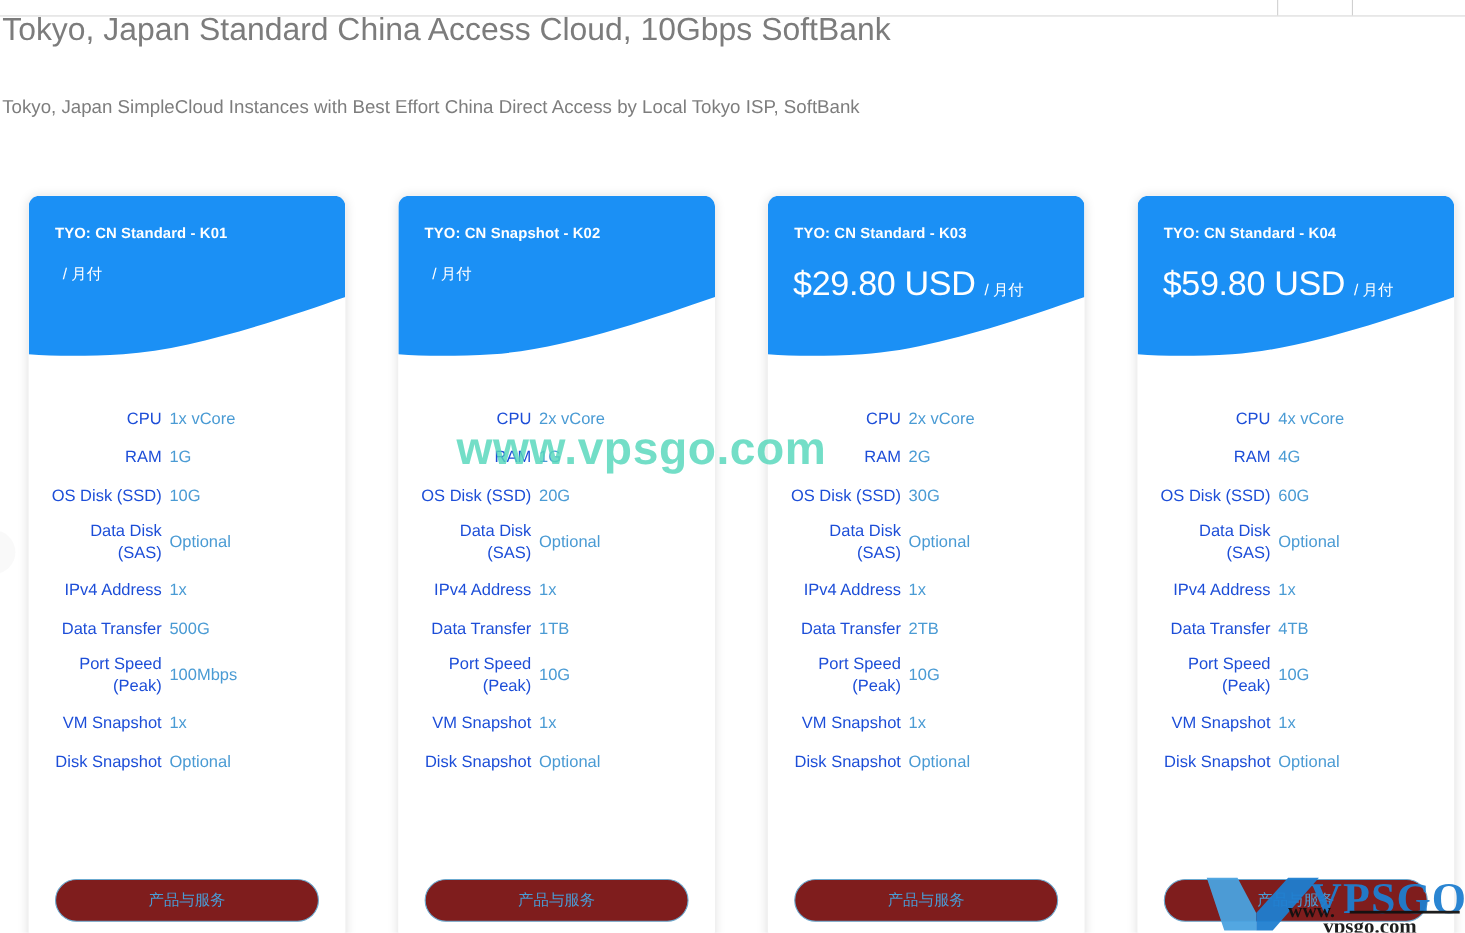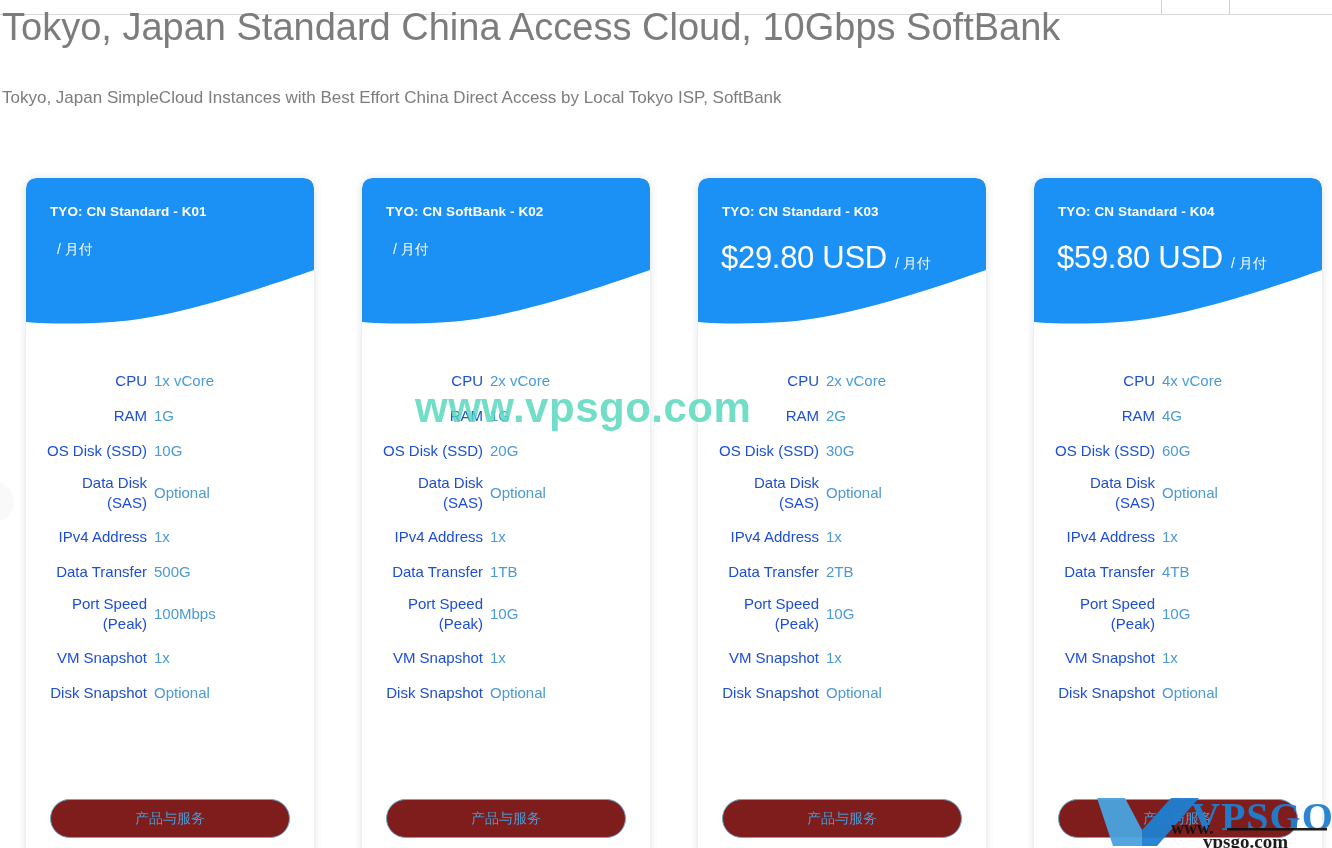--- a/index.html
+++ b/index.html
@@ -38,21 +38,21 @@
     background: #d0d0d0;
   }
   .top-strip .vrule.v1 { left: 1161px; }
   .top-strip .vrule.v2 { left: 1229px; }
 
   
   .page-title {
     position: absolute;
     left: 2px;
     top: 10px;
-    font-size: 38px;
+    font-size: 29px;
     line-height: 34px;
     color: #7c7c7c;
     font-weight: 400;
     white-space: nowrap;
   }
   .page-subtitle {
     position: absolute;
     left: 2px;
     top: 87px;
     font-size: 17px;
@@ -296,21 +296,21 @@
           <div class="spec-value">Optional</div>
         </div>
       </div>
       <button class="card-cta">产品与服务</button>
     </div>
     <div class="card c1">
       <div class="card-header">
         <svg class="wave-svg" viewBox="0 0 288 146" preserveAspectRatio="none">
           <path d="M0,10 Q0,0 10,0 L278,0 Q288,0 288,10 L288,92 C236,110 150,140 86,144 C54,146 24,146 0,144 Z" fill="#1b90f5"></path>
         </svg>
-        <div class="card-plan">TYO: CN SoftBank - K02</div>
+        <div class="card-plan">TYO: CN Snapshot - K02</div>
         <div class="card-price-row">
           <span class="card-period">/ 月付</span>
         </div>
       </div>
       <div class="spec-list">
         <div class="spec-row">
           <div class="spec-label">CPU</div>
           <div class="spec-value">2x vCore</div>
         </div>
         <div class="spec-row">

